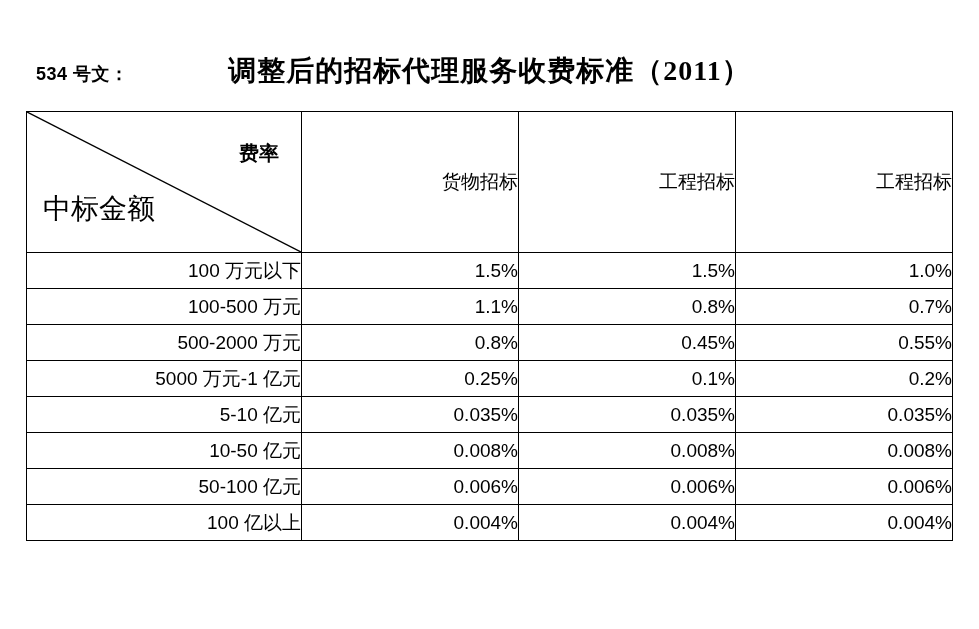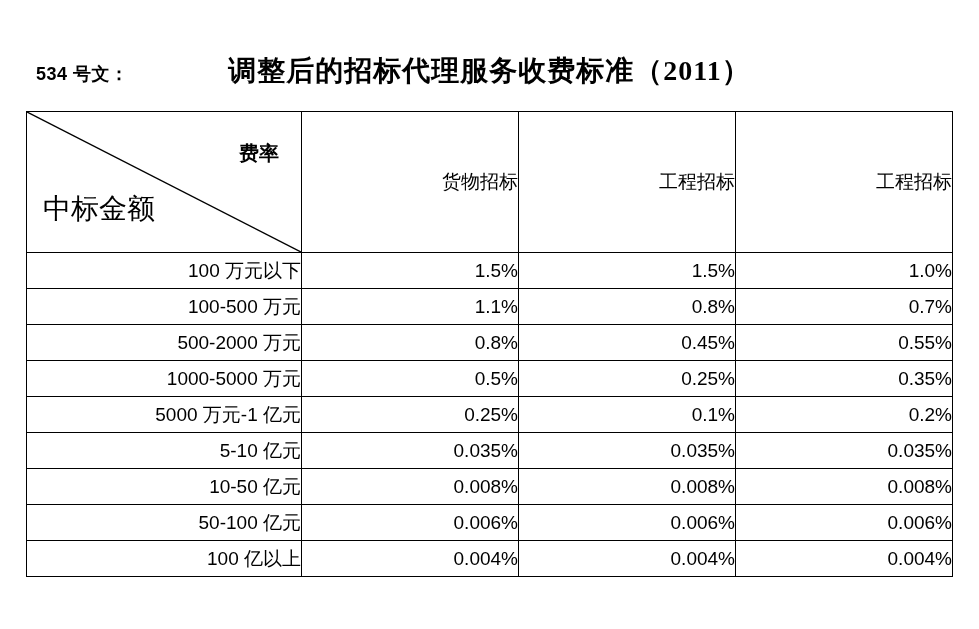--- a/index.html
+++ b/index.html
@@ -152,26 +152,20 @@
         <td class="rate-cell">0.8%</td>
         <td class="rate-cell">0.7%</td>
       </tr>
       <tr>
         <td class="row-label">500-2000 万元</td>
         <td class="rate-cell">0.8%</td>
         <td class="rate-cell">0.45%</td>
         <td class="rate-cell">0.55%</td>
       </tr>
       <tr>
-        <td class="row-label">1000-5000 万元</td>
-        <td class="rate-cell">0.5%</td>
-        <td class="rate-cell">0.25%</td>
-        <td class="rate-cell">0.35%</td>
-      </tr>
-      <tr>
         <td class="row-label">5000 万元-1 亿元</td>
         <td class="rate-cell">0.25%</td>
         <td class="rate-cell">0.1%</td>
         <td class="rate-cell">0.2%</td>
       </tr>
       <tr>
         <td class="row-label">5-10 亿元</td>
         <td class="rate-cell">0.035%</td>
         <td class="rate-cell">0.035%</td>
         <td class="rate-cell">0.035%</td>

